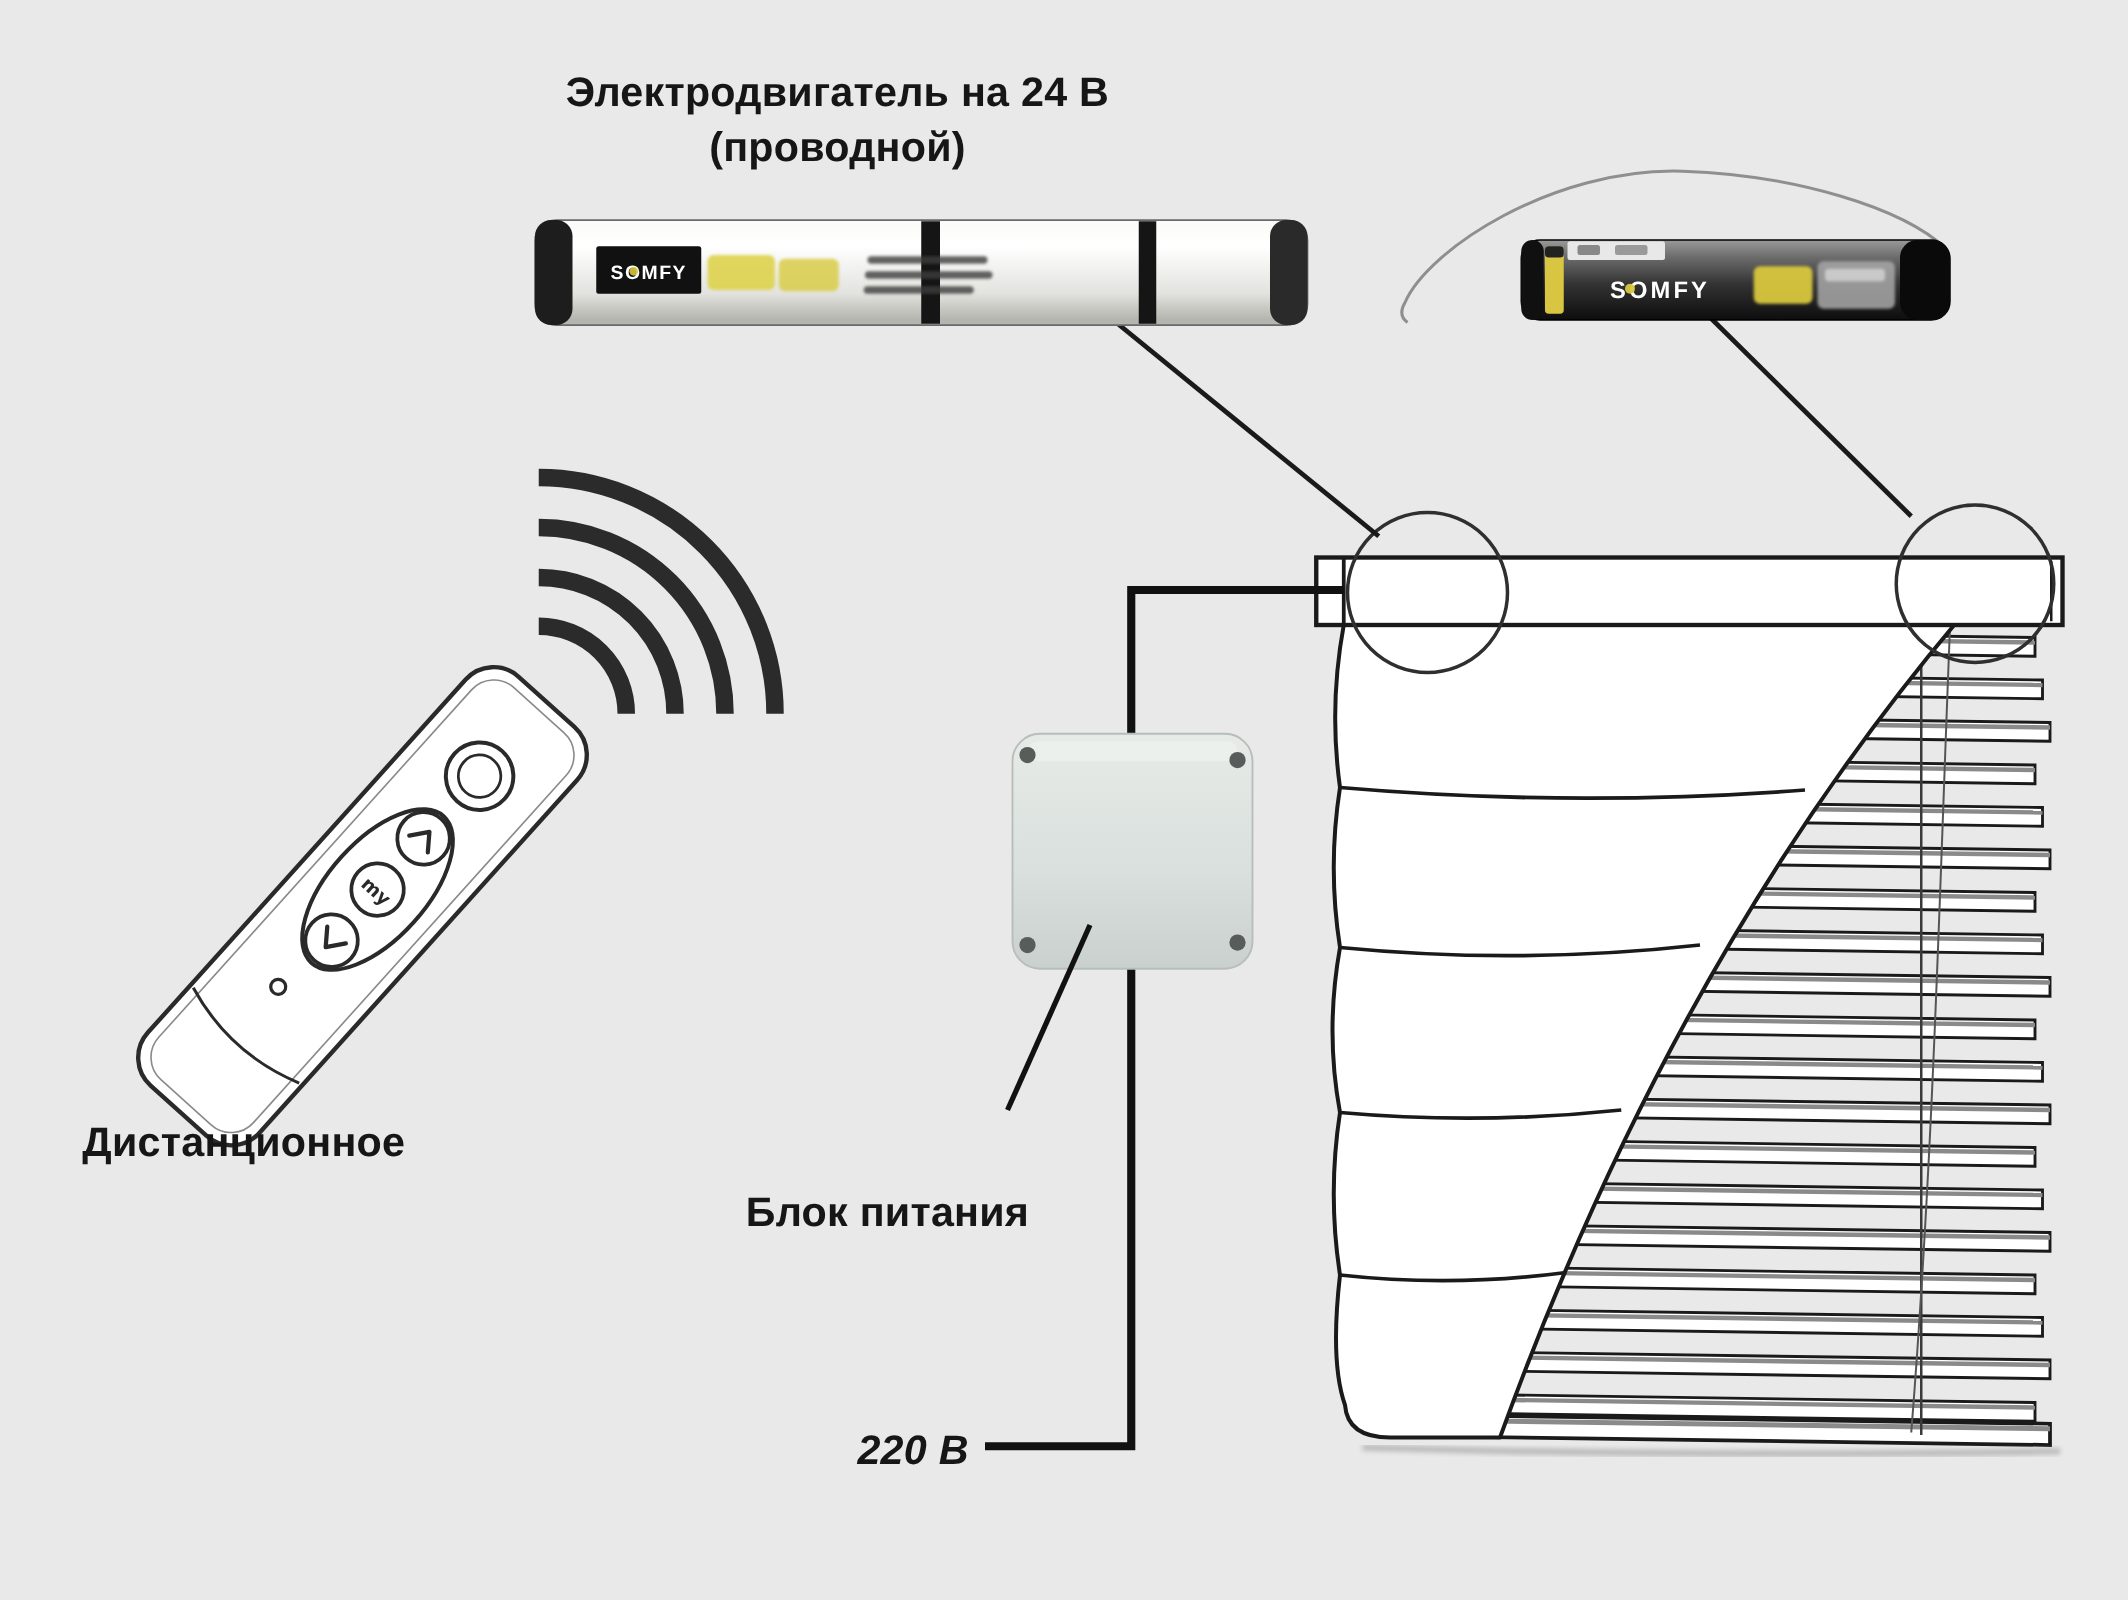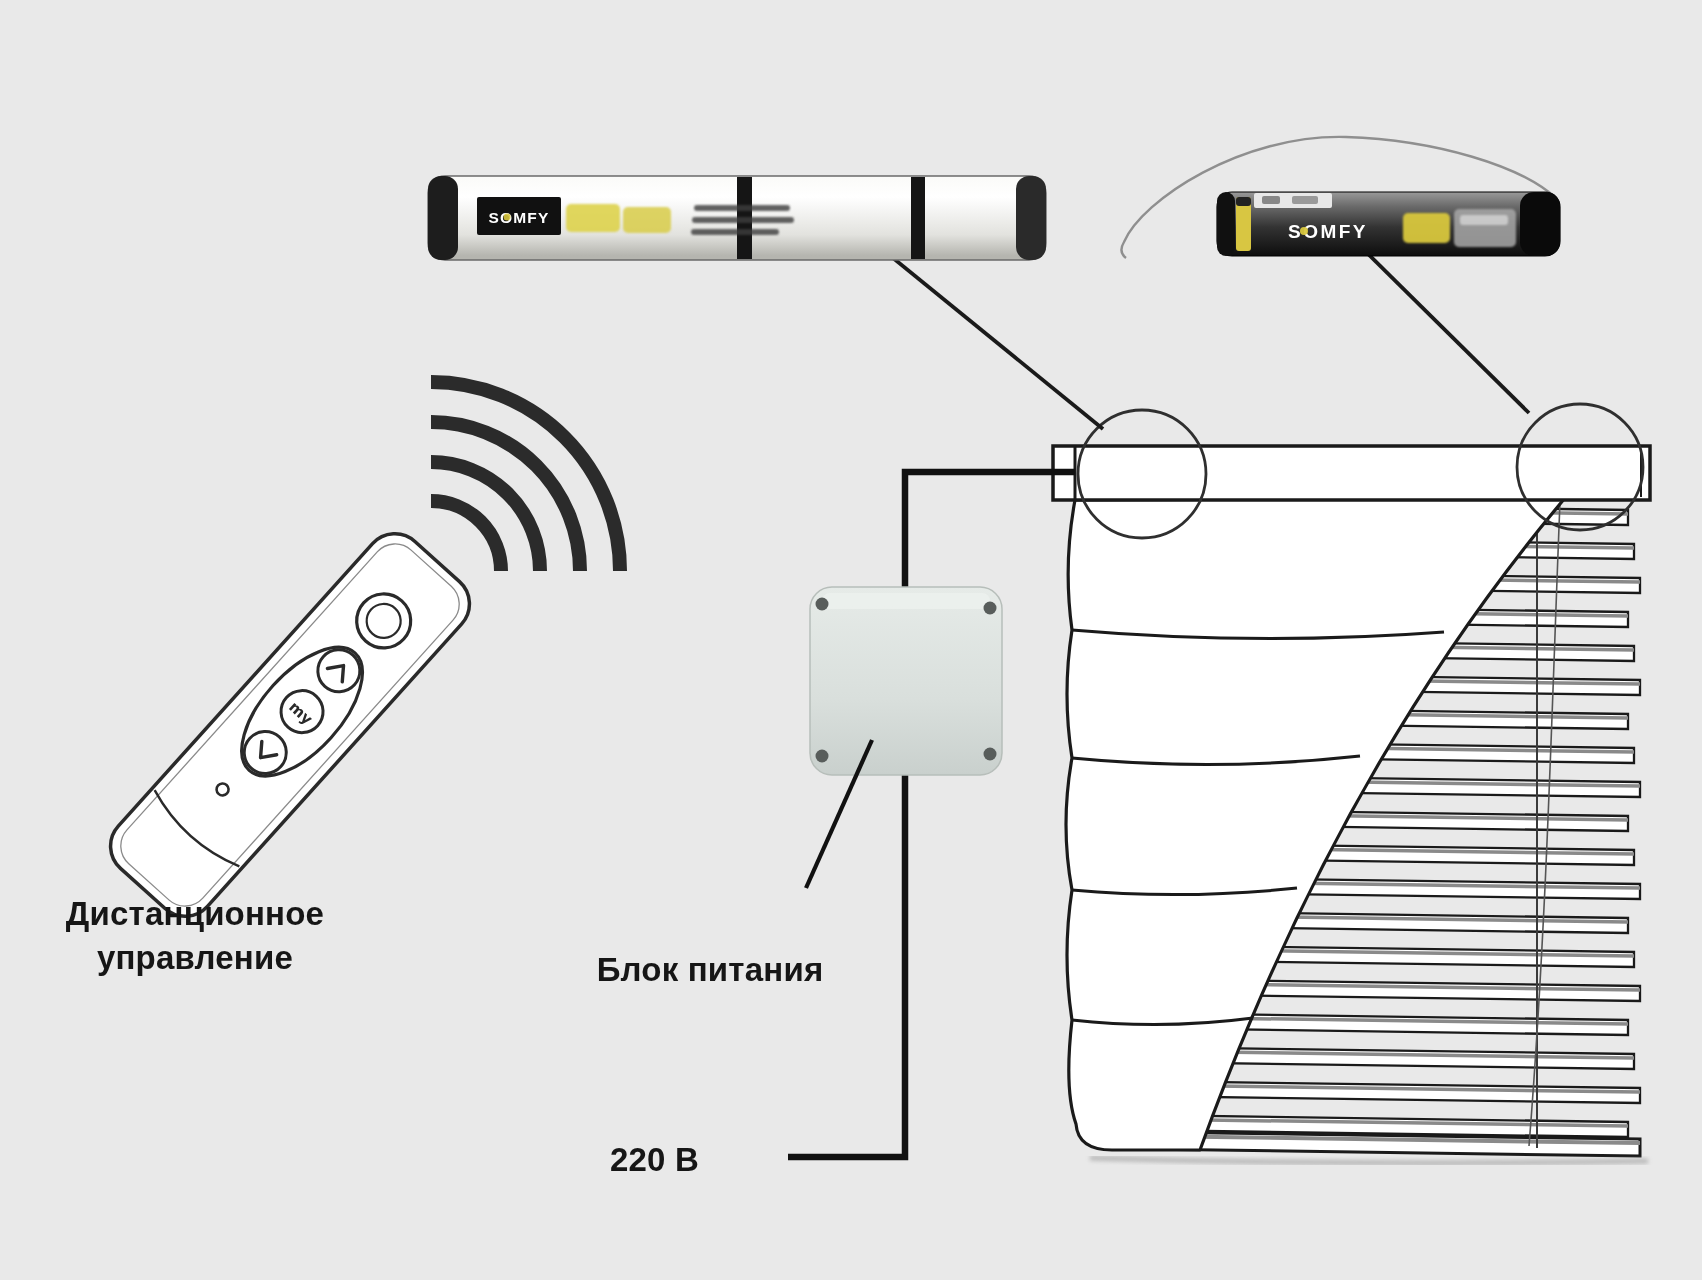--- a/index.html
+++ b/index.html
@@ -1,21 +1,21 @@
 <!DOCTYPE html>
 <html><head>
 <meta charset="utf-8">
 <style>
   html,body{margin:0;padding:0;background:#e9e9e9;}
   #stage{position:relative;width:1702px;height:1280px;background:#e9e9e9;overflow:hidden;
          font-family:"Liberation Sans","DejaVu Sans",sans-serif;}
   #scene{position:absolute;left:0;top:0;}
   .diagram-label{position:absolute;font-weight:bold;font-size:33px;line-height:44px;
                  color:#161616;text-align:center;letter-spacing:.2px;}
-  .right-align{text-align:left;}
+  .right-align{text-align:right;font-style:italic;}
 </style>
 </head>
 <body>
 
 <div id="stage">
 
 <svg id="scene" width="1702" height="1280" viewBox="0 0 1702 1280">
   <defs>
     <linearGradient id="mg" x1="0" y1="0" x2="0" y2="1">
       <stop offset="0" stop-color="#fafaf8"></stop>
@@ -172,24 +172,27 @@
     <path d="M 280 658 L 290 645 L 300 658" stroke="#2a2a2a" stroke-width="3.4" fill="none" stroke-linecap="round" stroke-linejoin="round"></path>
     <circle cx="290" cy="707" r="21" fill="#ffffff" stroke="#2a2a2a" stroke-width="3"></circle>
     <text x="290" y="714" font-size="15" font-weight="bold" fill="#2a2a2a" text-anchor="middle" font-family="DejaVu Sans, sans-serif">my</text>
     <circle cx="290" cy="762" r="21" fill="#ffffff" stroke="#2a2a2a" stroke-width="3"></circle>
     <path d="M 280 756 L 290 769 L 300 756" stroke="#2a2a2a" stroke-width="3.4" fill="none" stroke-linecap="round" stroke-linejoin="round"></path>
     <circle cx="283" cy="818" r="6" fill="#ffffff" stroke="#2a2a2a" stroke-width="2.6"></circle>
     <path d="M 233 864 Q 290 884 347 864" stroke="#2a2a2a" stroke-width="2.4" fill="none"></path>
   </g>
 </svg>
 
+<div class="diagram-label" style="left:390px;top:52px;width:560px;">
+  <div>Электродвигатель на 24 В</div>
+  <div>(проводной)</div>
+</div>
 
 
 <div class="diagram-label" style="left:15px;top:892px;width:360px;">
   <div>Дистанционное</div>
-  <div>управление</div>
 </div>
 
 <div class="diagram-label" style="left:525px;top:948px;width:370px;">Блок питания</div>
 
 <div class="diagram-label right-align" style="left:610px;top:1138px;width:165px;">220 В</div>
 
 </div>
 
 </body></html>

